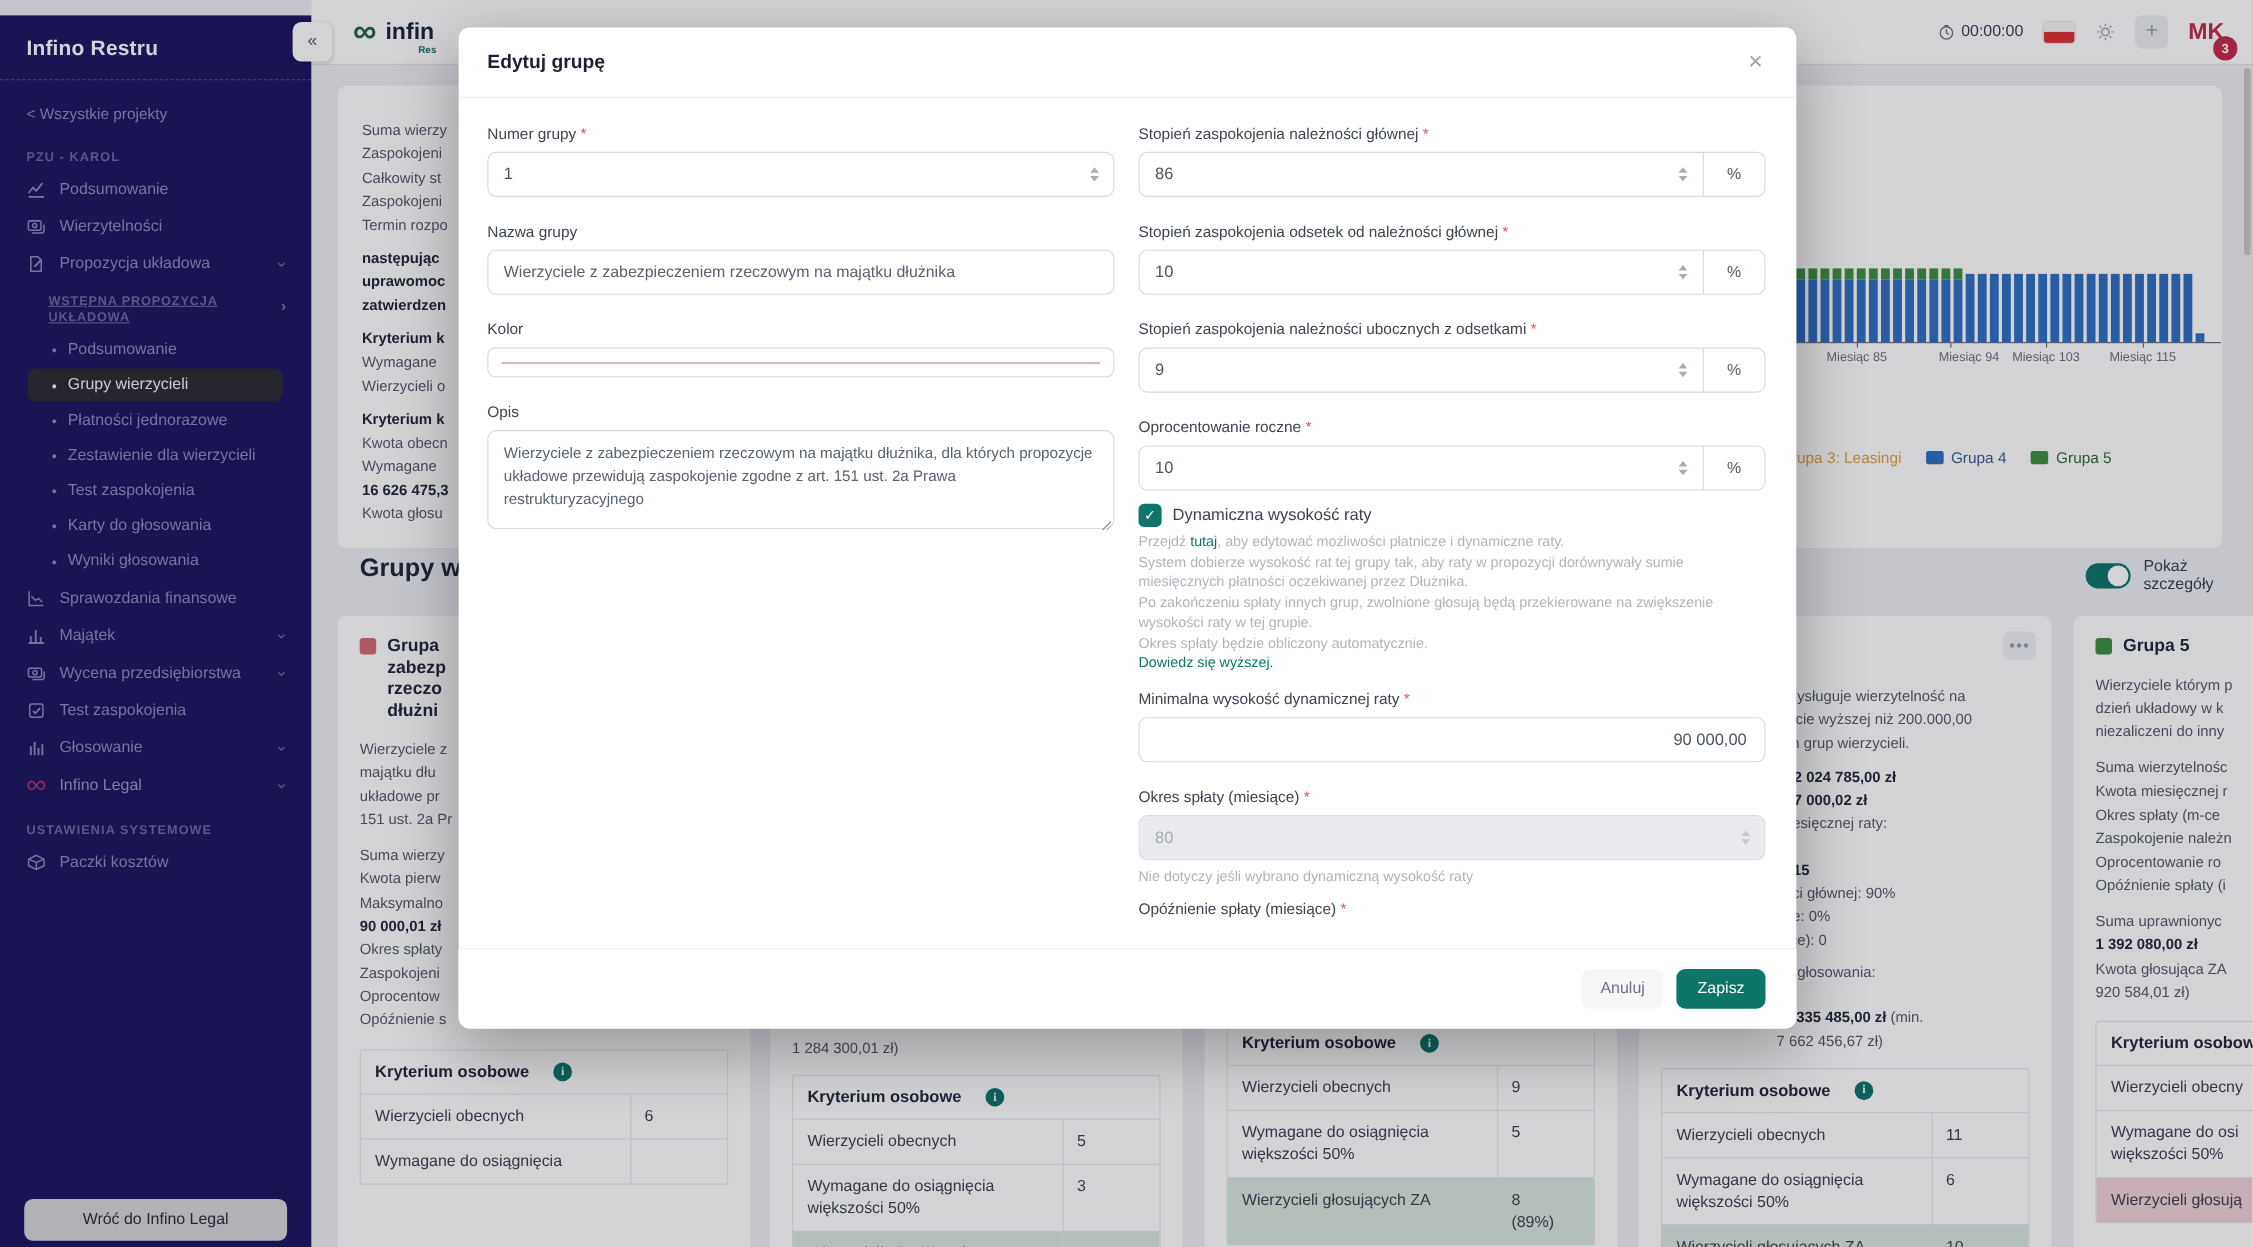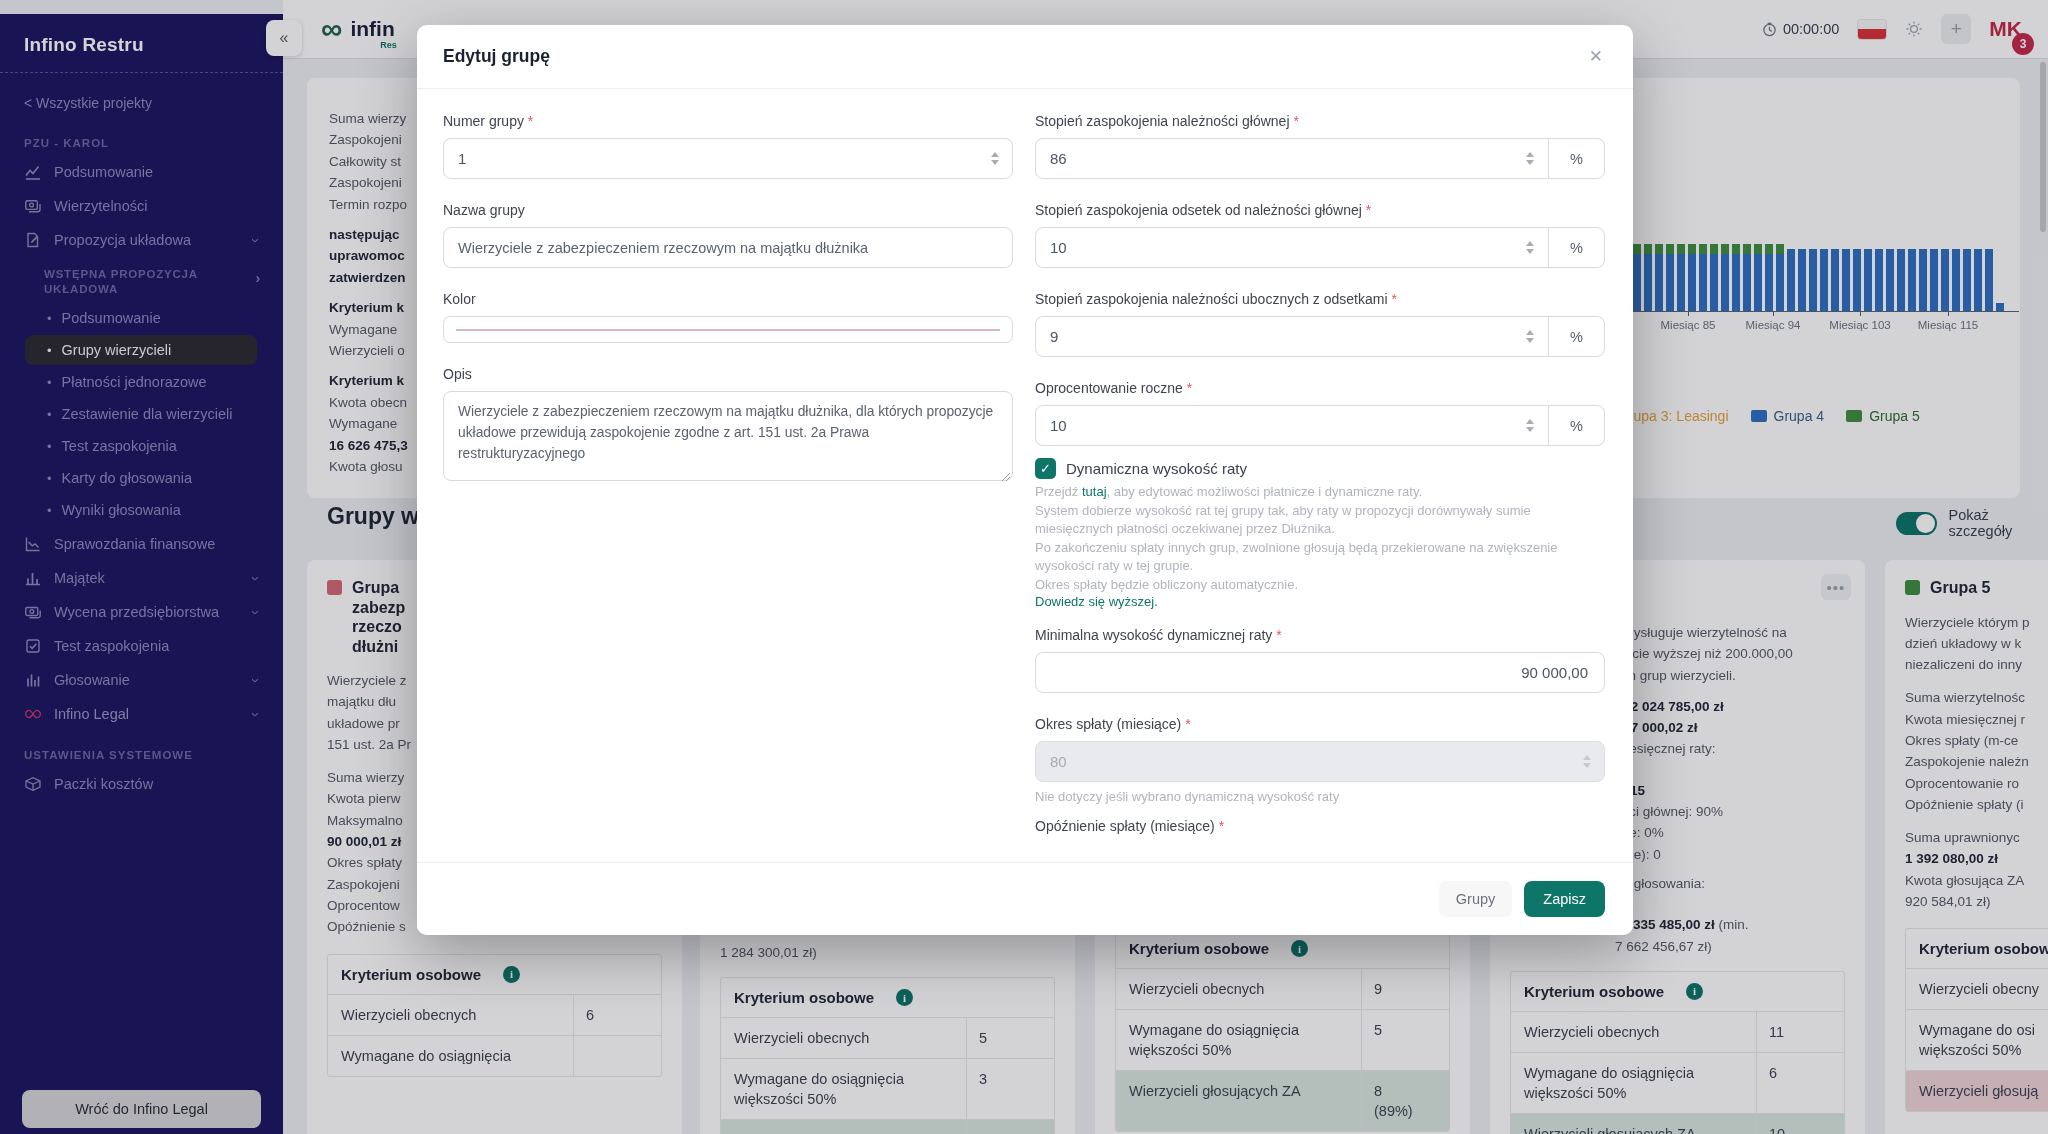--- a/index.html
+++ b/index.html
@@ -10,21 +10,21 @@
   .sidebar{position:absolute;left:0;top:14px;width:283px;height:1134px;background:#1d1660;color:#9a97c6;z-index:2;}
   .sb-title{padding:20px 24px 16px;font-size:19px;font-weight:bold;color:#ffffff;letter-spacing:.2px;}
   .sb-dash{margin:0 0 14px;border-bottom:1px dashed rgba(255,255,255,.28);}
   .sb-back{padding:8px 24px;font-size:14px;color:#8f8cc0;cursor:pointer;}
   .sb-section{padding:18px 24px 6px;font-size:11.5px;font-weight:bold;letter-spacing:1px;color:#6d69a4;}
   .sb-item{display:flex;align-items:center;gap:12px;padding:8px 24px;font-size:14.5px;color:#8f8cc0;cursor:pointer;position:relative;}
   .sb-item .ic{width:18px;height:18px;flex:0 0 18px;color:#8f8cc0;}
   .sb-item .ic svg{width:18px;height:18px;display:block;}
   .sb-item .chev{margin-left:auto;font-size:15px;transform:rotate(90deg);color:#7possible}
   .sb-item .chev{margin-left:auto;font-size:15px;transform:rotate(90deg);color:#7d7ab0;}
-  .sb-sub-h{display:flex;align-items:flex-start;padding:10px 24px 4px 44px;font-size:11.5px;font-weight:bold;letter-spacing:.8px;color:#6d69a4;line-height:15px;position:relative;}
+  .sb-sub-h{display:flex;align-items:flex-start;padding:10px 24px 4px 44px;font-size:11.5px;font-weight:bold;letter-spacing:.8px;color:#6d69a4;line-height:15px;position:relative;text-decoration:underline;}
   .sb-sub-h .chev{position:absolute;right:22px;top:14px;font-size:14px;color:#7d7ab0;}
   .sb-sub{display:flex;align-items:center;gap:10px;margin:2px 26px 2px 25px;padding:7px 10px 7px 22px;font-size:14.5px;color:#8f8cc0;border-radius:8px;cursor:pointer;}
   .sb-sub .blt{font-size:13px;}
   .sb-sub.active{background:#2c2b33;color:#f3f4f6;}
   .sb-footer{position:absolute;left:22px;right:22px;bottom:20px;background:#d6d6d8;color:#2a2f3a;font-size:14.5px;font-weight:500;text-align:center;padding:11px 0;border-radius:8px;cursor:pointer;}
   .pink{color:#c2366b !important;}
 
   
   .topbar{position:absolute;left:283px;right:0;top:0;height:58px;background:#ffffff;z-index:1;display:flex;align-items:center;box-shadow:0 1px 0 rgba(0,0,0,.06);}
   .collapse-btn{position:absolute;left:266px;top:20px;width:36px;height:36px;background:#fff;border-radius:8px;box-shadow:0 1px 4px rgba(0,0,0,.18);z-index:3;display:flex;align-items:center;justify-content:center;color:#555c66;font-size:16px;cursor:pointer;}
@@ -446,21 +446,21 @@
             </div>
           </div>
         <div class="ticks" id="chart-ticks">
             <i style="left: 55px;"></i>
             <i style="left: 140px;"></i>
             <i style="left: 227px;"></i>
             <i style="left: 315px;"></i>
           </div>
         <div class="xlabels" id="chart-xlabels">
             <span style="left: 55px;">Miesiąc 85</span>
-            <span style="left: 140px;">Miesiąc 94</span>
+            <span style="left: 157px;">Miesiąc 94</span>
             <span style="left: 227px;">Miesiąc 103</span>
             <span style="left: 315px;">Miesiąc 115</span>
           </div>
       </div>
       <div class="legend" id="chart-legend">
           <div class="li">
             <span class="sw" style="background: rgb(226, 163, 60);"></span>
             <span style="color: rgb(226, 163, 60);">Grupa 3: Leasingi</span>
           </div>
           <div class="li">
@@ -766,17 +766,17 @@
                 <i class="up" style="border-bottom-color:#c6c9cf;"></i>
                 <i class="dn" style="border-top-color:#c6c9cf;"></i>
               </span>
           </div>
           <div class="small-hint">Nie dotyczy jeśli wybrano dynamiczną wysokość raty</div>
         </div>
         <div class="flabel"><span>Opóźnienie spłaty (miesiące)</span> <span class="req">*</span></div>
       </div>
     </div>
     <div class="m-foot">
-      <div class="btn-cancel">Grupy</div>
+      <div class="btn-cancel">Anuluj</div>
       <div class="btn-save">Zapisz</div>
     </div>
   </div>
 </div>
 
 </body></html>

